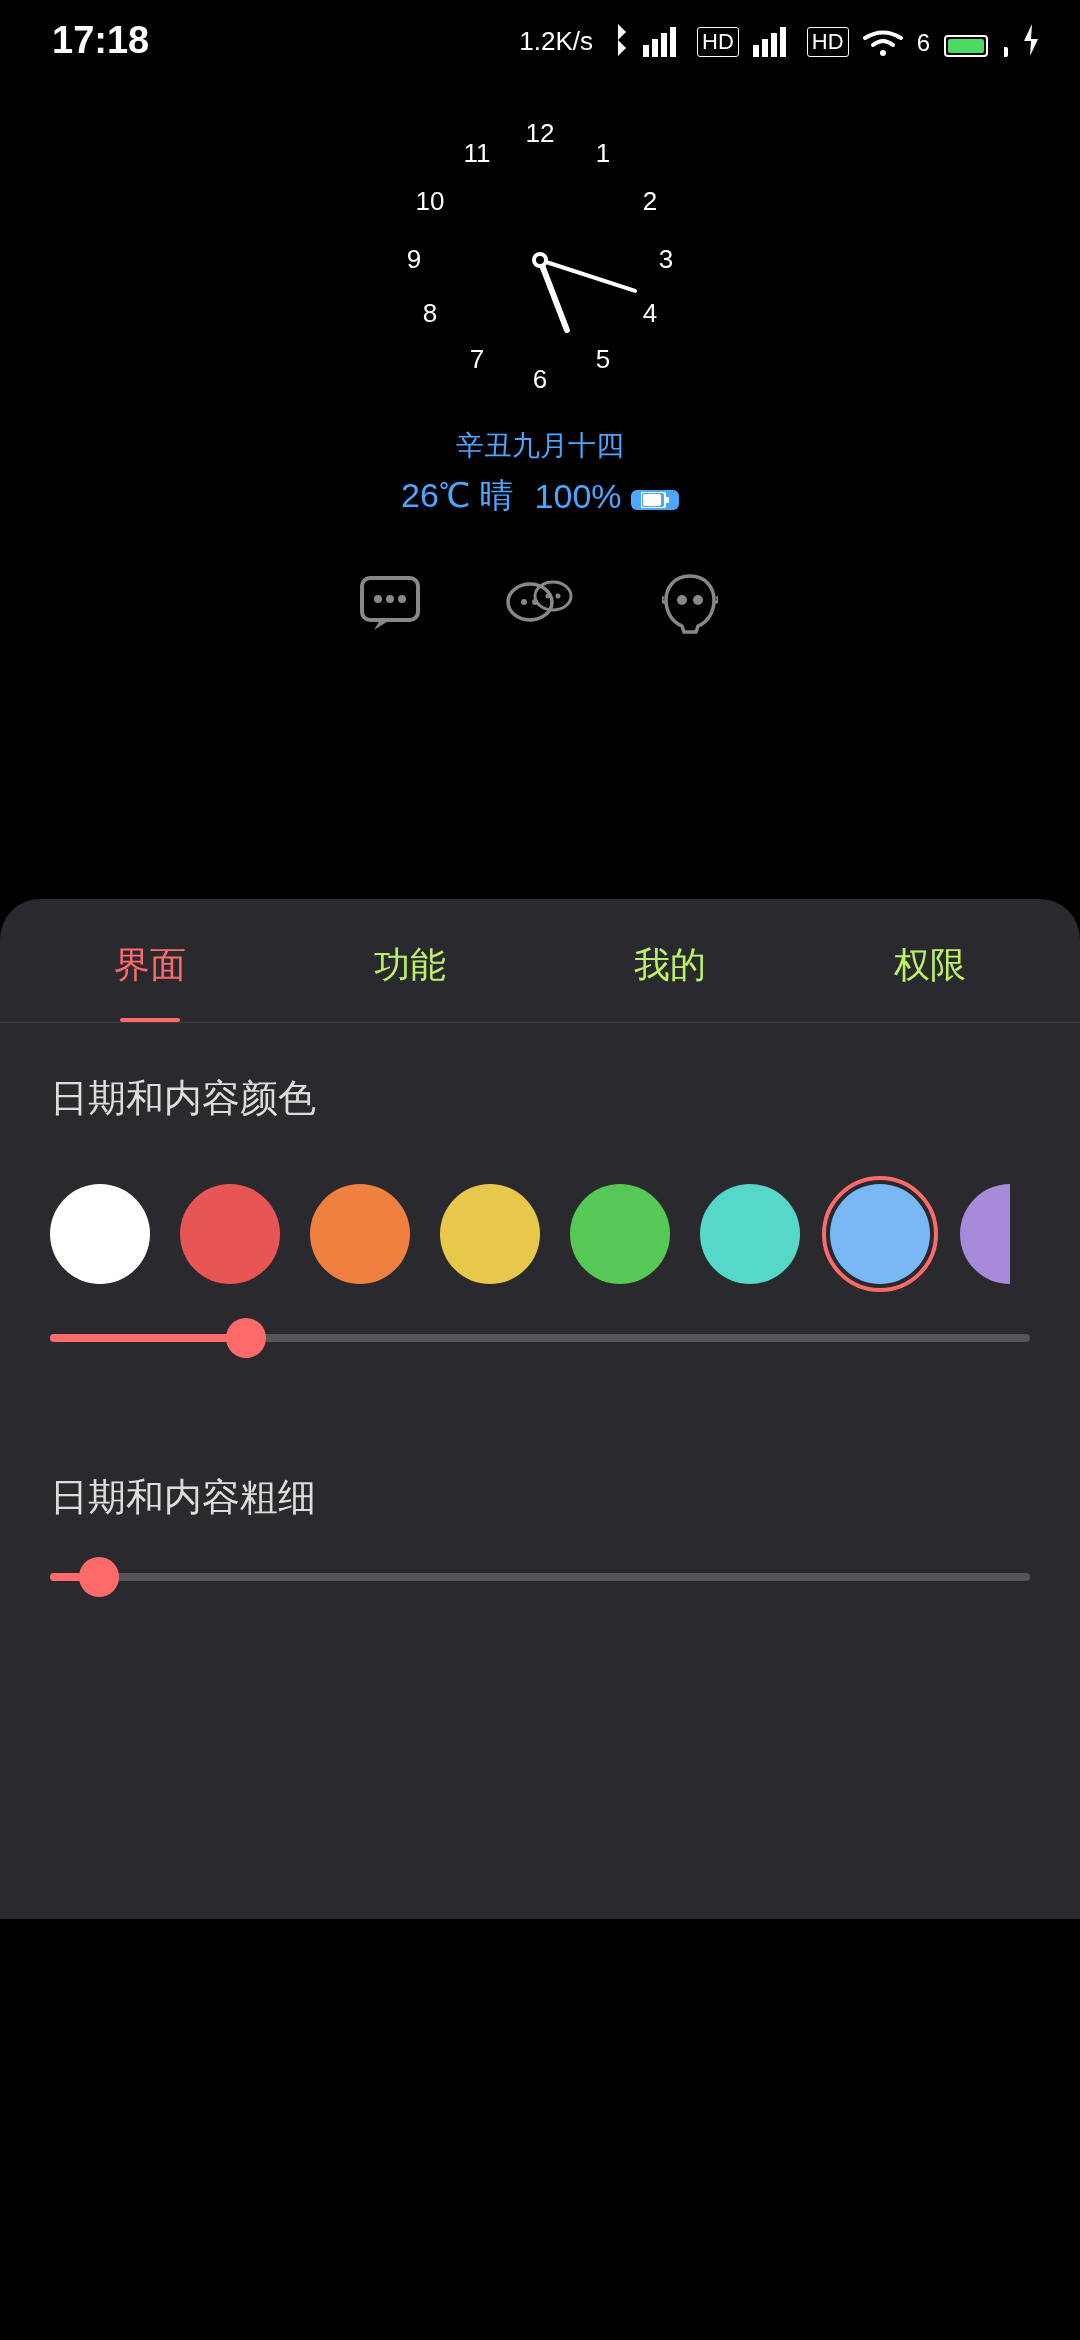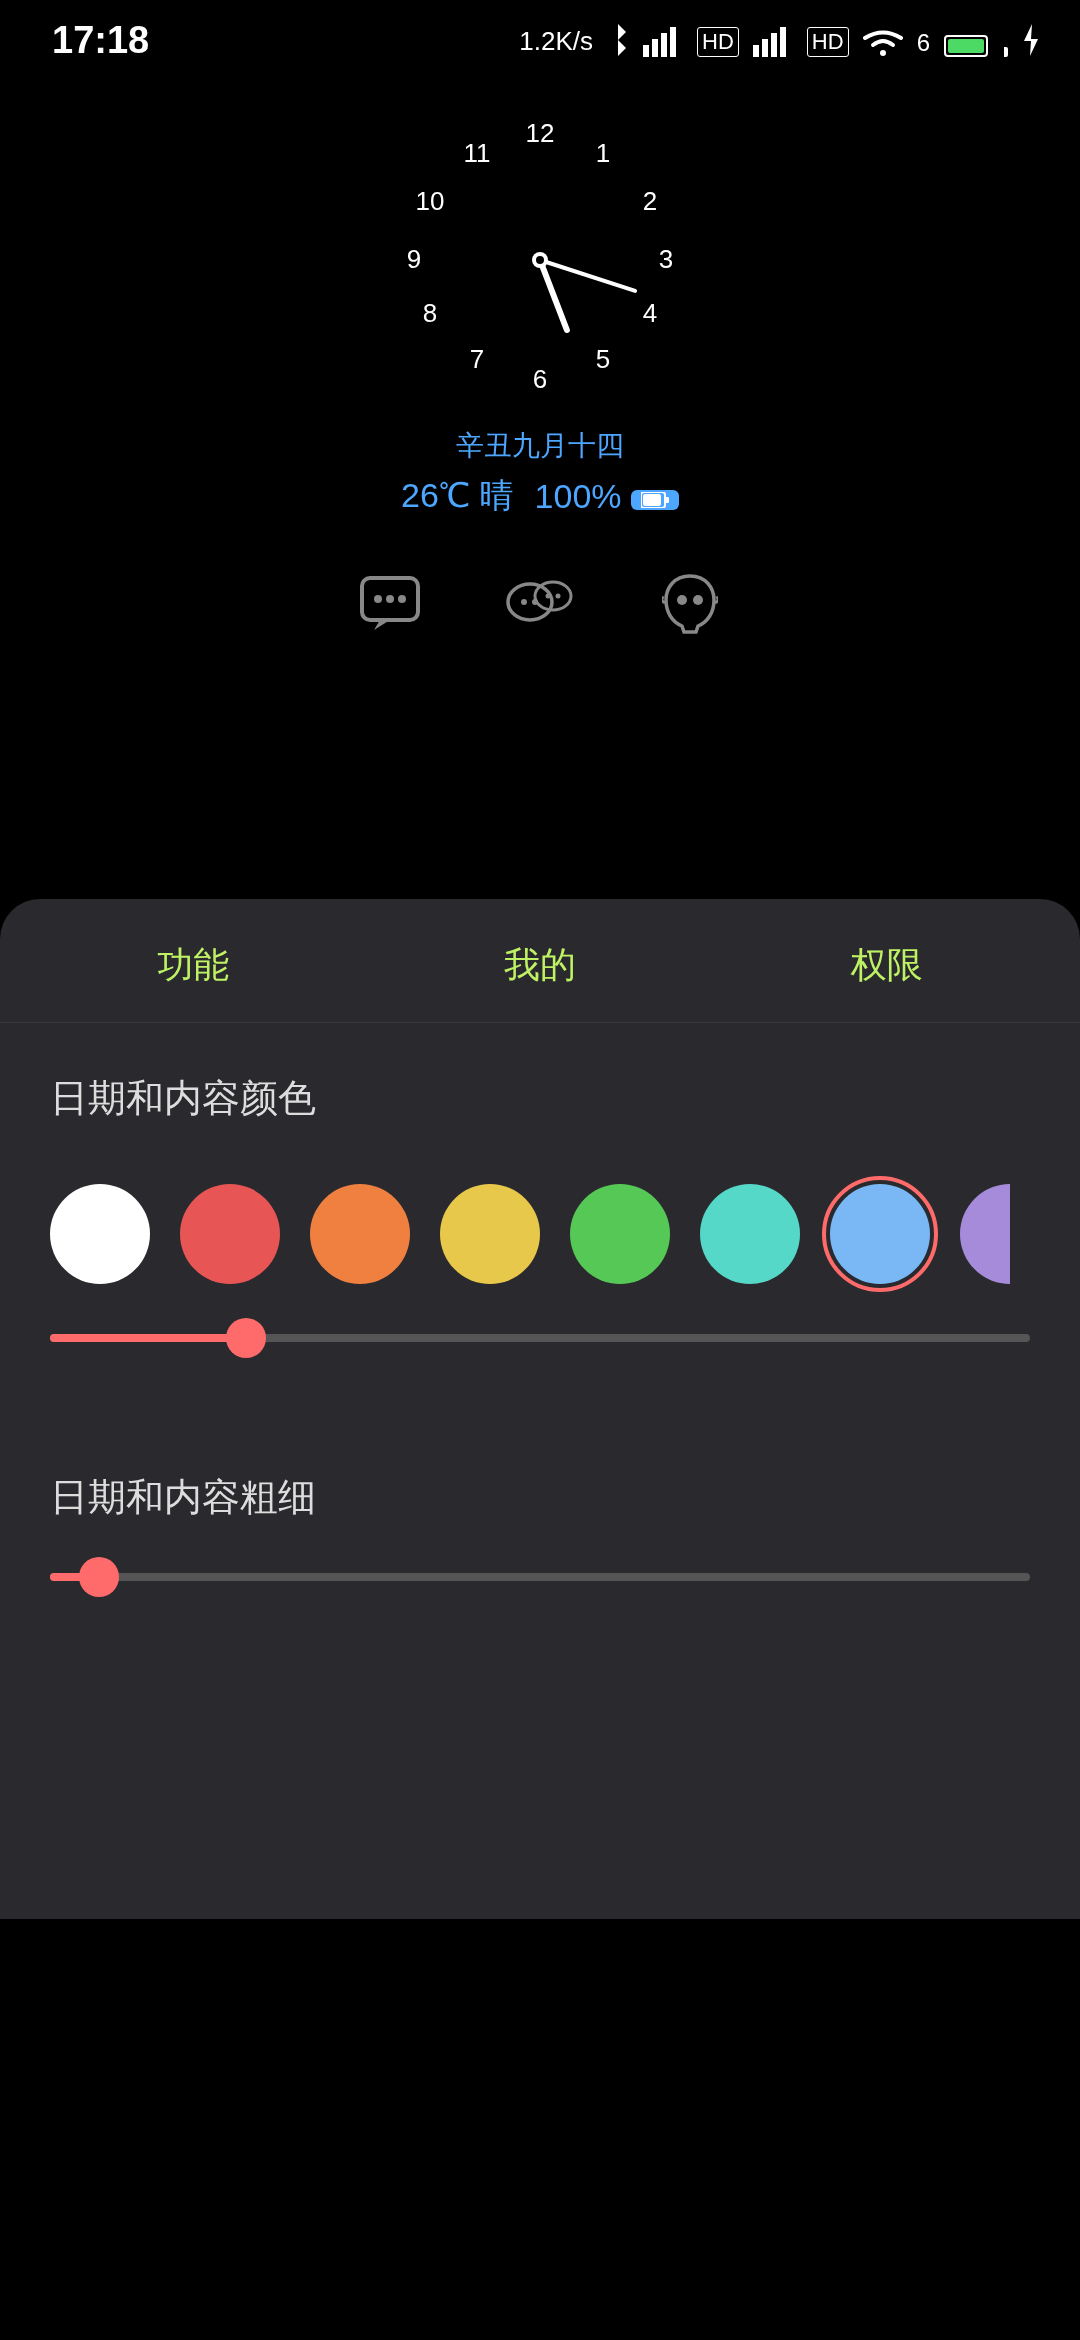--- a/index.html
+++ b/index.html
@@ -375,20 +375,23 @@
       </svg>
     </div>
   </div>
 </div>
 
 <div class="black-spacer"></div>
 
 <div class="bottom-panel">
 
   <div class="tabs">
+    <div class="tab-item active">
+      <span>界面</span>
+    </div>
     <div class="tab-item">
       <span>功能</span>
     </div>
     <div class="tab-item">
       <span>我的</span>
     </div>
     <div class="tab-item">
       <span>权限</span>
     </div>
   </div>

